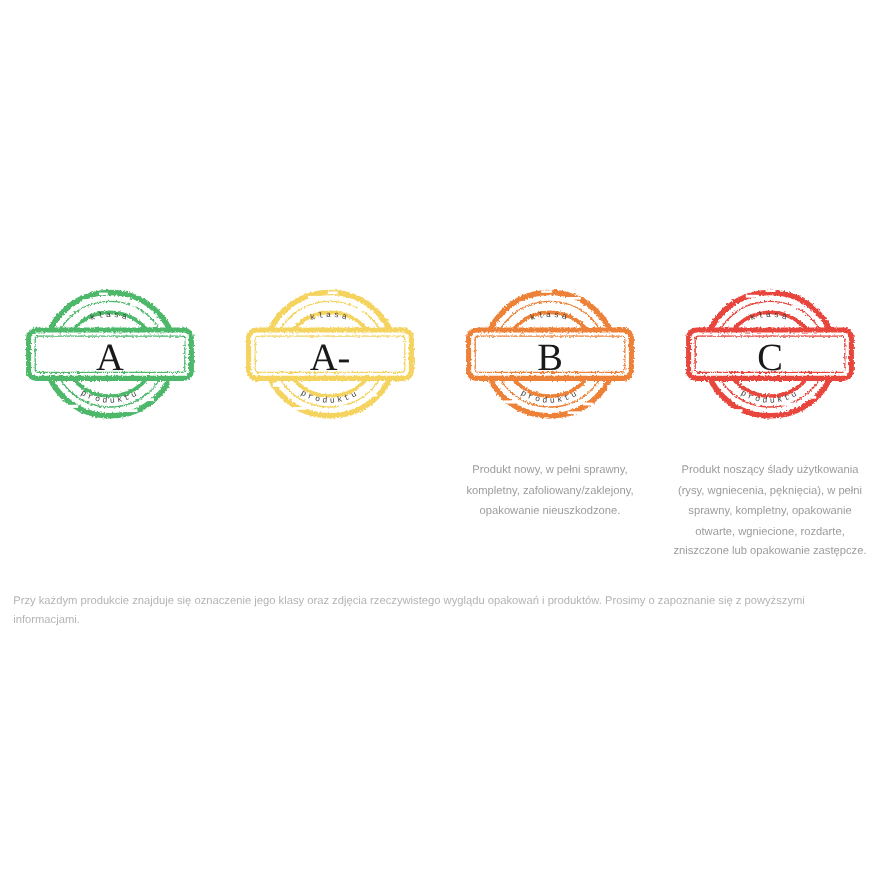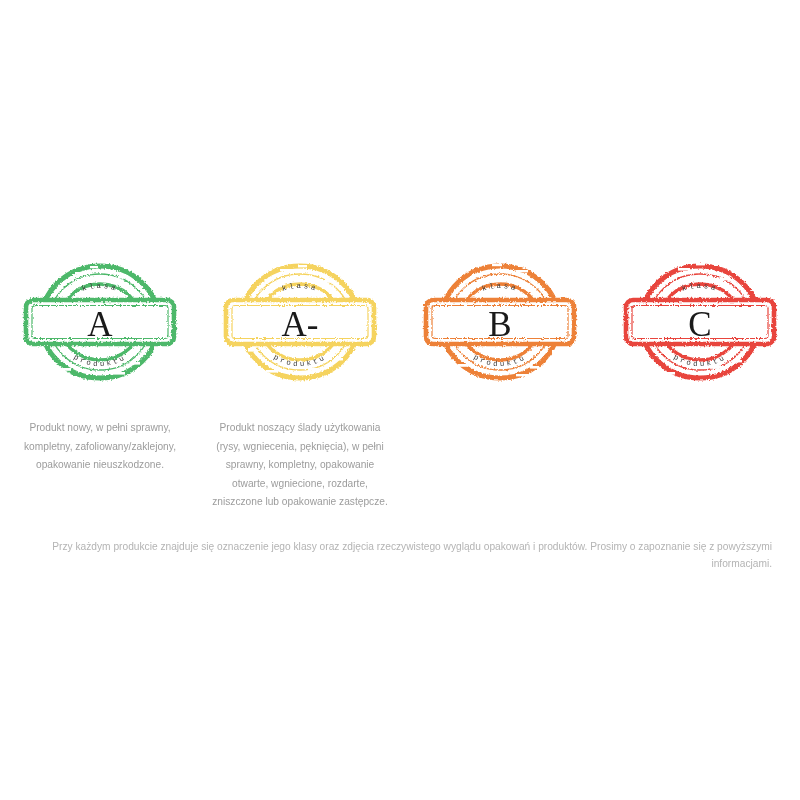--- a/index.html
+++ b/index.html
@@ -46,39 +46,40 @@
   }
   .stamp {
     width: 160px;
     height: 145px;
     display: block;
   }
   .desc-row {
     display: flex;
     width: 800px;
     margin-top: 24px;
+    justify-content: flex-end;
   }
   .desc-cell {
     width: 200px;
     box-sizing: border-box;
     padding: 0 8px;
     text-align: center;
     font-size: 10.2px;
     line-height: 1.82;
     color: #9c9c9c;
     font-family: "Liberation Sans", sans-serif;
   }
   .footer-note {
     width: 800px;
-    text-align: right;
+    text-align: left;
     font-size: 10.2px;
     line-height: 1.7;
     color: #b4b4b4;
     margin-top: 26px;
-    padding: 0 28px;
+    padding: 0 12px;
     box-sizing: border-box;
     font-family: "Liberation Sans", sans-serif;
   }
   .letter {
     font-family: "Liberation Serif", serif;
     font-weight: 400;
   }
   .arc-text {
     font-family: "Liberation Mono", monospace;
     font-size: 7.4px;

